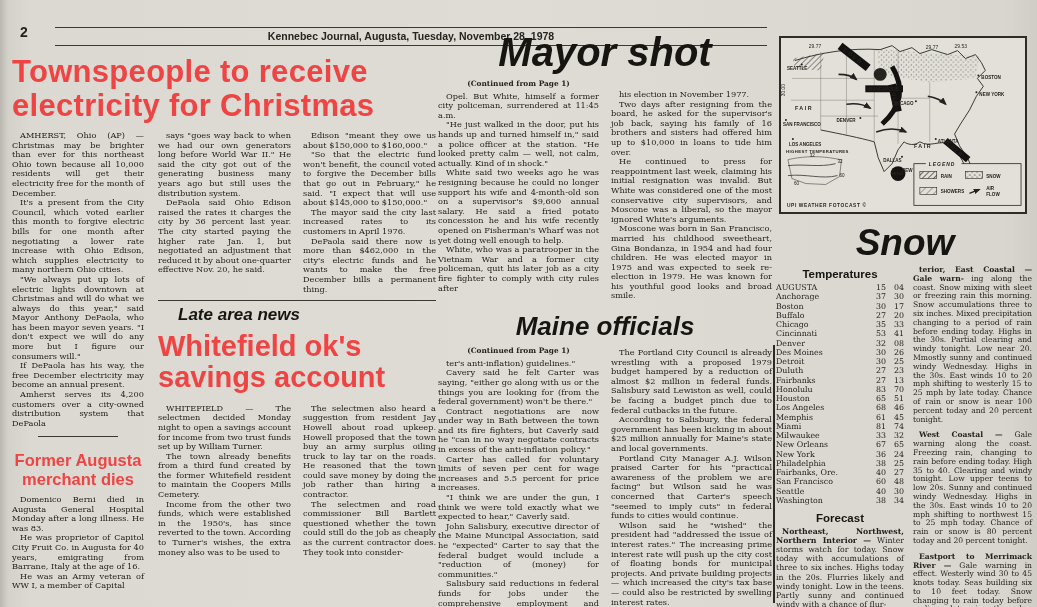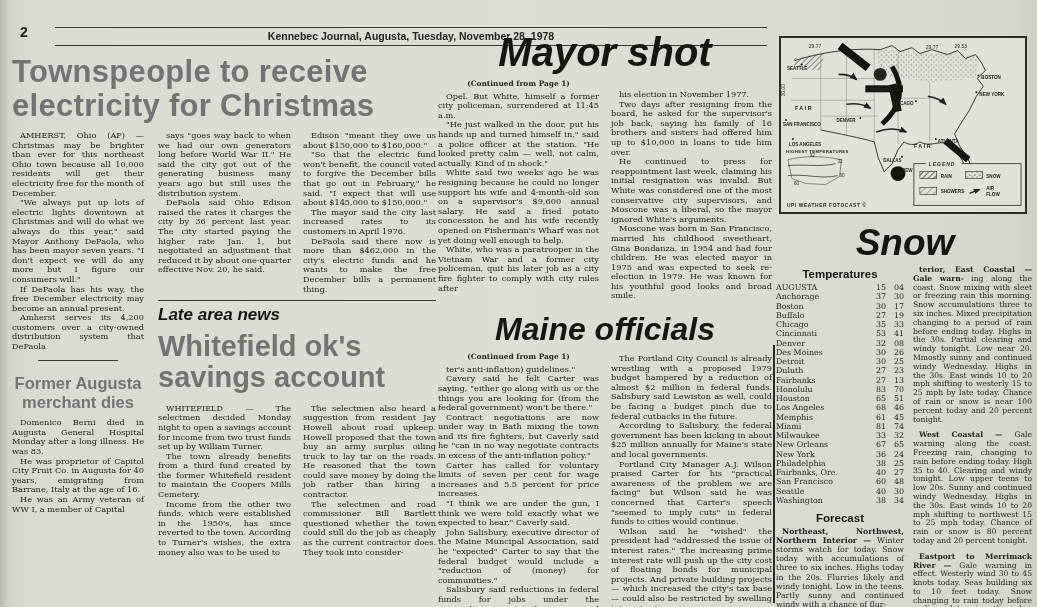--- a/index.html
+++ b/index.html
@@ -15,38 +15,38 @@
   .masthead{
     position:absolute;left:55px;top:27px;width:712px;text-align:center;
     font-family:Liberation Sans, sans-serif;font-weight:bold;font-size:10.5px;
     border-top:1px solid #3a3834;border-bottom:1px solid #3a3834;padding:2px 0 3px 0;color:#262420;
   }
   
   .col p{margin:0;text-indent:8px;text-align:justify;}
   .bodytext{font-size:8.2px;line-height:1.17;color:#24221e;}
   .smalltext{font-size:7.6px;line-height:1.16;color:#26241f;}
   .continued{font-size:7.4px;font-weight:bold;text-align:center;margin:3px 0 3px 0;}
-  .headline-sans{font-family:"Liberation Sans",sans-serif;font-weight:bold;color:#737373;}
+  .headline-sans{font-family:"Liberation Sans",sans-serif;font-weight:bold;color:#ef4444;}
   .headline-italic{font-family:"Liberation Sans",sans-serif;font-weight:bold;font-style:italic;color:#171511;}
   
   .left-block{position:absolute;left:12px;top:55px;width:424px;height:552px;}
   .tp-headline{font-size:31px;line-height:1.1;letter-spacing:.3px;}
   .col1{position:absolute;left:0;top:76px;width:132px;}
   .right-area{position:absolute;left:146px;top:76px;width:278px;}
   .two-cols{display:flex;gap:12px;}
   .two-cols .col{flex:1;min-width:0;}
   .rule-h{border:none;border-top:1px solid #3a3834;margin:6px 0 4px 0;}
-  .late-label{font-size:17px;margin:3px 0 6px 0;}
+  .late-label{font-size:17px;margin:3px 0 6px 20px;}
   .wf-headline{font-size:29px;line-height:1.08;margin:0 0 10px 0;}
   .merchant-rule{width:80px;border:none;border-top:1px solid #3a3834;margin:8px auto 6px auto;}
   .merchant-headline{font-size:16.5px;line-height:1.12;text-align:center;margin-bottom:7px;}
   
   .center-block{position:absolute;left:438px;top:28px;width:334px;height:579px;}
   .ms-headline{font-size:40px;text-align:center;margin:2px 0 2px 0;}
-  .mo-headline{font-size:32px;text-align:center;margin:10px 0 0 0;}
+  .mo-headline{font-size:26px;text-align:center;margin:10px 0 0 0;}
   .vrule{position:absolute;background:#2c2a26;width:2px;}
   
   .right-block{position:absolute;left:776px;top:36px;width:258px;height:571px;}
   .map-box{width:248px;height:178px;margin-left:3px;border:2px solid #2e2c28;background:#e2e0d9;box-sizing:border-box;}
   .snow-headline{font-size:37px;text-align:center;margin:8px 0 2px 0;}
   .weather-cols{display:flex;gap:9px;margin-top:2px;}
   .wx-left{width:128px;}
   .wx-right{width:119px;}
   .wx-title{font-family:"Liberation Sans",sans-serif;font-weight:bold;font-size:11.5px;text-align:center;margin:2px 0 3px 0;color:#171511;}
   .temp-table{font-size:7.9px;line-height:1.17;}
@@ -65,20 +65,21 @@
 
   <div class="pagenum">2</div>
   <div class="masthead">Kennebec Journal, Augusta,  Tuesday, November 28, 1978</div>
 
   <section class="left-block">
     <h1 class="tp-headline headline-sans" style="margin:0">Townspeople to receive electricity for Christmas</h1>
 
     <div class="col col1 bodytext">
       <div>
           <p>AMHERST, Ohio (AP) — Christmas may be brighter than ever for this northeast Ohio town because all 10,000 residents will get their electricity free for the month of December.</p>
+          <p>It's a present from the City Council, which voted earlier this month to forgive electric bills for one month after negotiating a lower rate increase with Ohio Edison, which supplies electricity to many northern Ohio cities.</p>
           <p>"We always put up lots of electric lights downtown at Christmas and will do what we always do this year," said Mayor Anthony DePaola, who has been mayor seven years. "I don't expect we will do any more but I figure our consumers will."</p>
           <p>If DePaola has his way, the free December electricity may become an annual present.</p>
           <p>Amherst serves its 4,200 customers over a city-owned distribution system that DePaola</p>
         </div>
       <hr class="merchant-rule">
       <h2 class="merchant-headline headline-sans">Former Augusta merchant dies</h2>
       <div>
           <p>Domenico Berni died in Augusta General Hospital Monday after a long illness. He was 83.</p>
           <p>He was proprietor of Capitol City Fruit Co. in Augusta for 40 years, emigrating from Barrane, Italy at the age of 16.</p>
           <p>He was an Army veteran of WW I, a member of Capital</p>
@@ -135,21 +136,21 @@
         </div>
     </div>
 
     <h1 class="mo-headline headline-italic">Maine officials</h1>
     <div class="two-cols bodytext" style="margin-top:2px">
       <div style="flex:1;min-width:0">
         <div class="continued">(Continued from Page 1)</div>
         <div class="col">
             <p>ter's anti-inflation) guidelines."</p>
             <p>Cavery said he felt Carter was saying, "either go along with us or the things you are looking for (from the federal government) won't be there."</p>
-            <p>Contract negotiations are now under way in Bath mixing the town and its fire fighters, but Caverly said he "can in no way negotiate contracts in excess of the anti-inflation policy."</p>
+            <p>Contract negotiations are now under way in Bath between the town and its fire fighters, but Caverly said he "can in no way negotiate contracts in excess of the anti-inflation policy."</p>
             <p>Carter has called for voluntary limits of seven per cent for wage increases and 5.5 percent for price increases.</p>
             <p>"I think we are under the gun, I think we were told exactly what we expected to hear," Caverly said.</p>
             <p>John Salisbury, executive director of the Maine Muncipal Association, said he "expected" Carter to say that the federal budget would include a "reduction of (money) for communities."</p>
             <p>Salisbury said reductions in federal funds for jobs under the comprehensive employment and training act (CETA) in Maine next year "is not significant" and a higher federal budget could yield "constraints" on Maine's other public employees — "especially at the state levels" — that also "will be signifi-"</p>
           </div>
       </div>
       <div class="col" style="flex:1;min-width:0;padding-top:4px">
           <p>The Portland City Council is already wrestling with a proposed 1979 budget hampered by a reduction of almost $2 million in federal funds. Salisbury said Lewiston as well, could be facing a budget pinch due to federal cutbacks in the future.</p>
           <p>According to Salisbury, the federal government has been kicking in about $25 million annually for Maine's state and local governments.</p>
           <p>Portland City Manager A.J. Wilson praised Carter for his "practical awareness of the problem we are facing" but Wilson said he was concerned that Carter's speech "seemed to imply cuts" in federal funds to cities would continue.</p>
@@ -318,21 +319,21 @@
               <span class="tcol-lo">30</span>
             </div>
             <div class="temp-row">
               <span class="tcol-city">Boston</span>
               <span class="tcol-hi">30</span>
               <span class="tcol-lo">17</span>
             </div>
             <div class="temp-row">
               <span class="tcol-city">Buffalo</span>
               <span class="tcol-hi">27</span>
-              <span class="tcol-lo">19</span>
+              <span class="tcol-lo">20</span>
             </div>
             <div class="temp-row">
               <span class="tcol-city">Chicago</span>
               <span class="tcol-hi">35</span>
               <span class="tcol-lo">33</span>
             </div>
             <div class="temp-row">
               <span class="tcol-city">Cincinnati</span>
               <span class="tcol-hi">53</span>
               <span class="tcol-lo">41</span>

